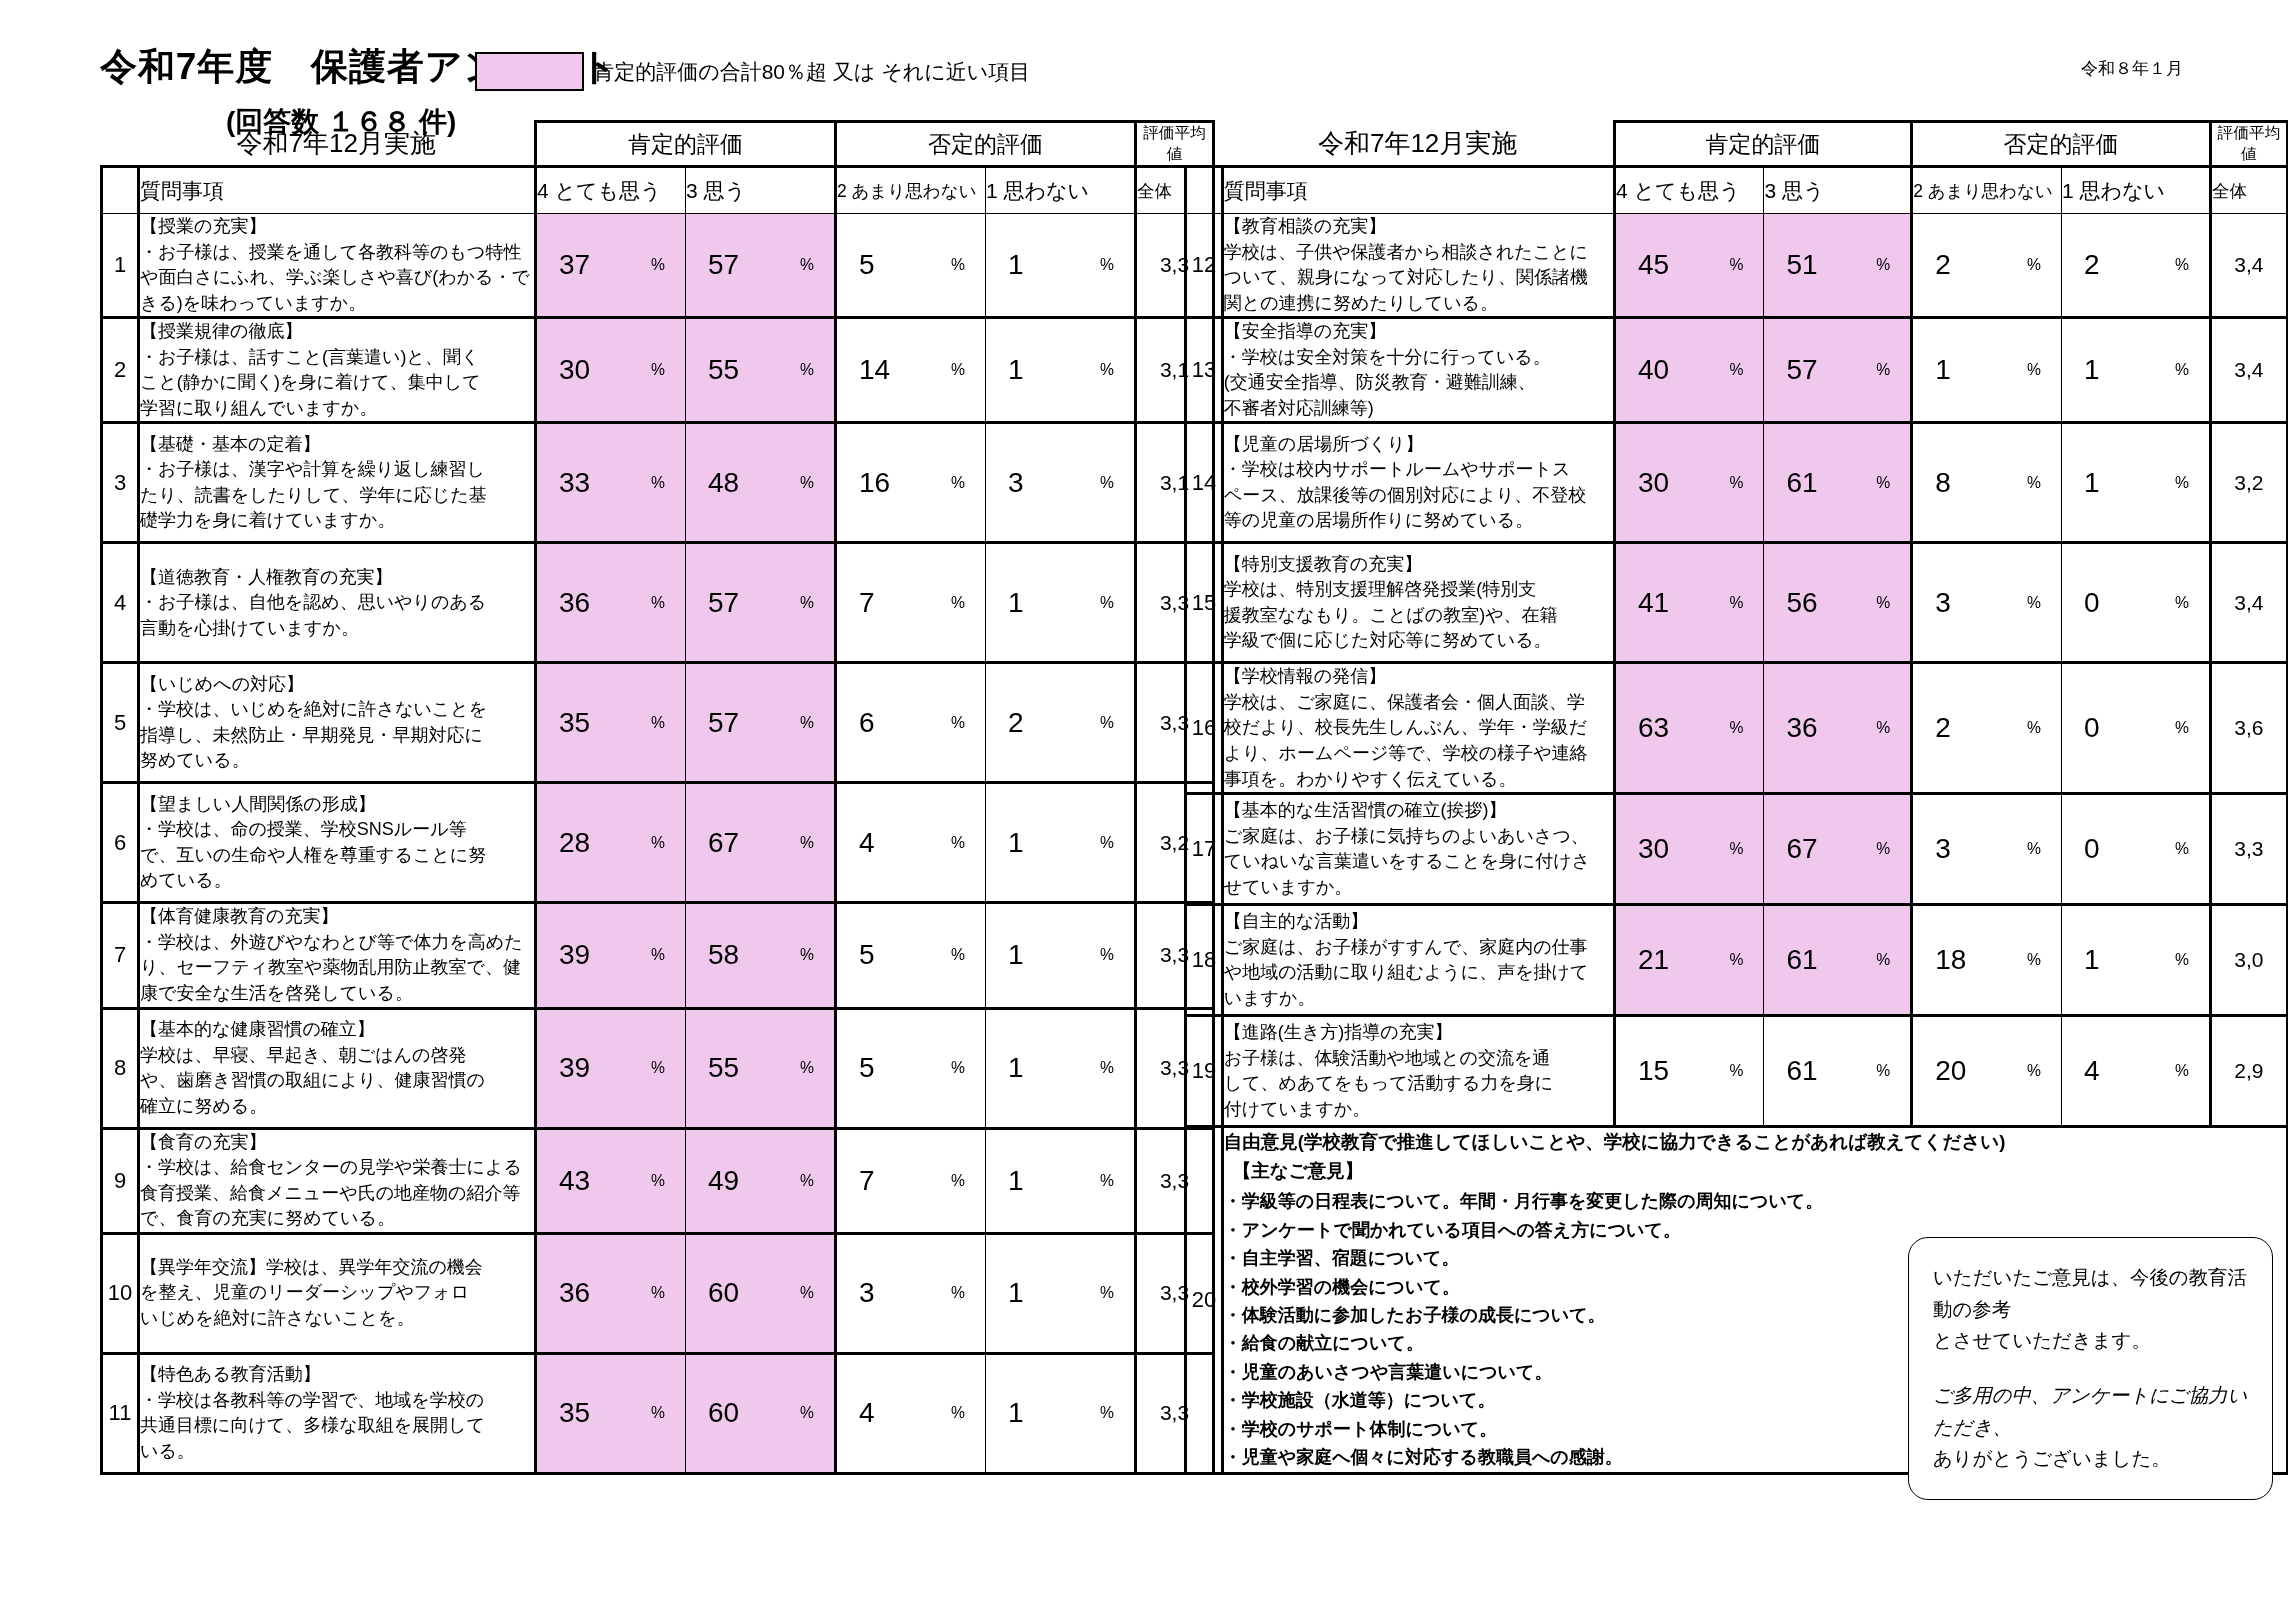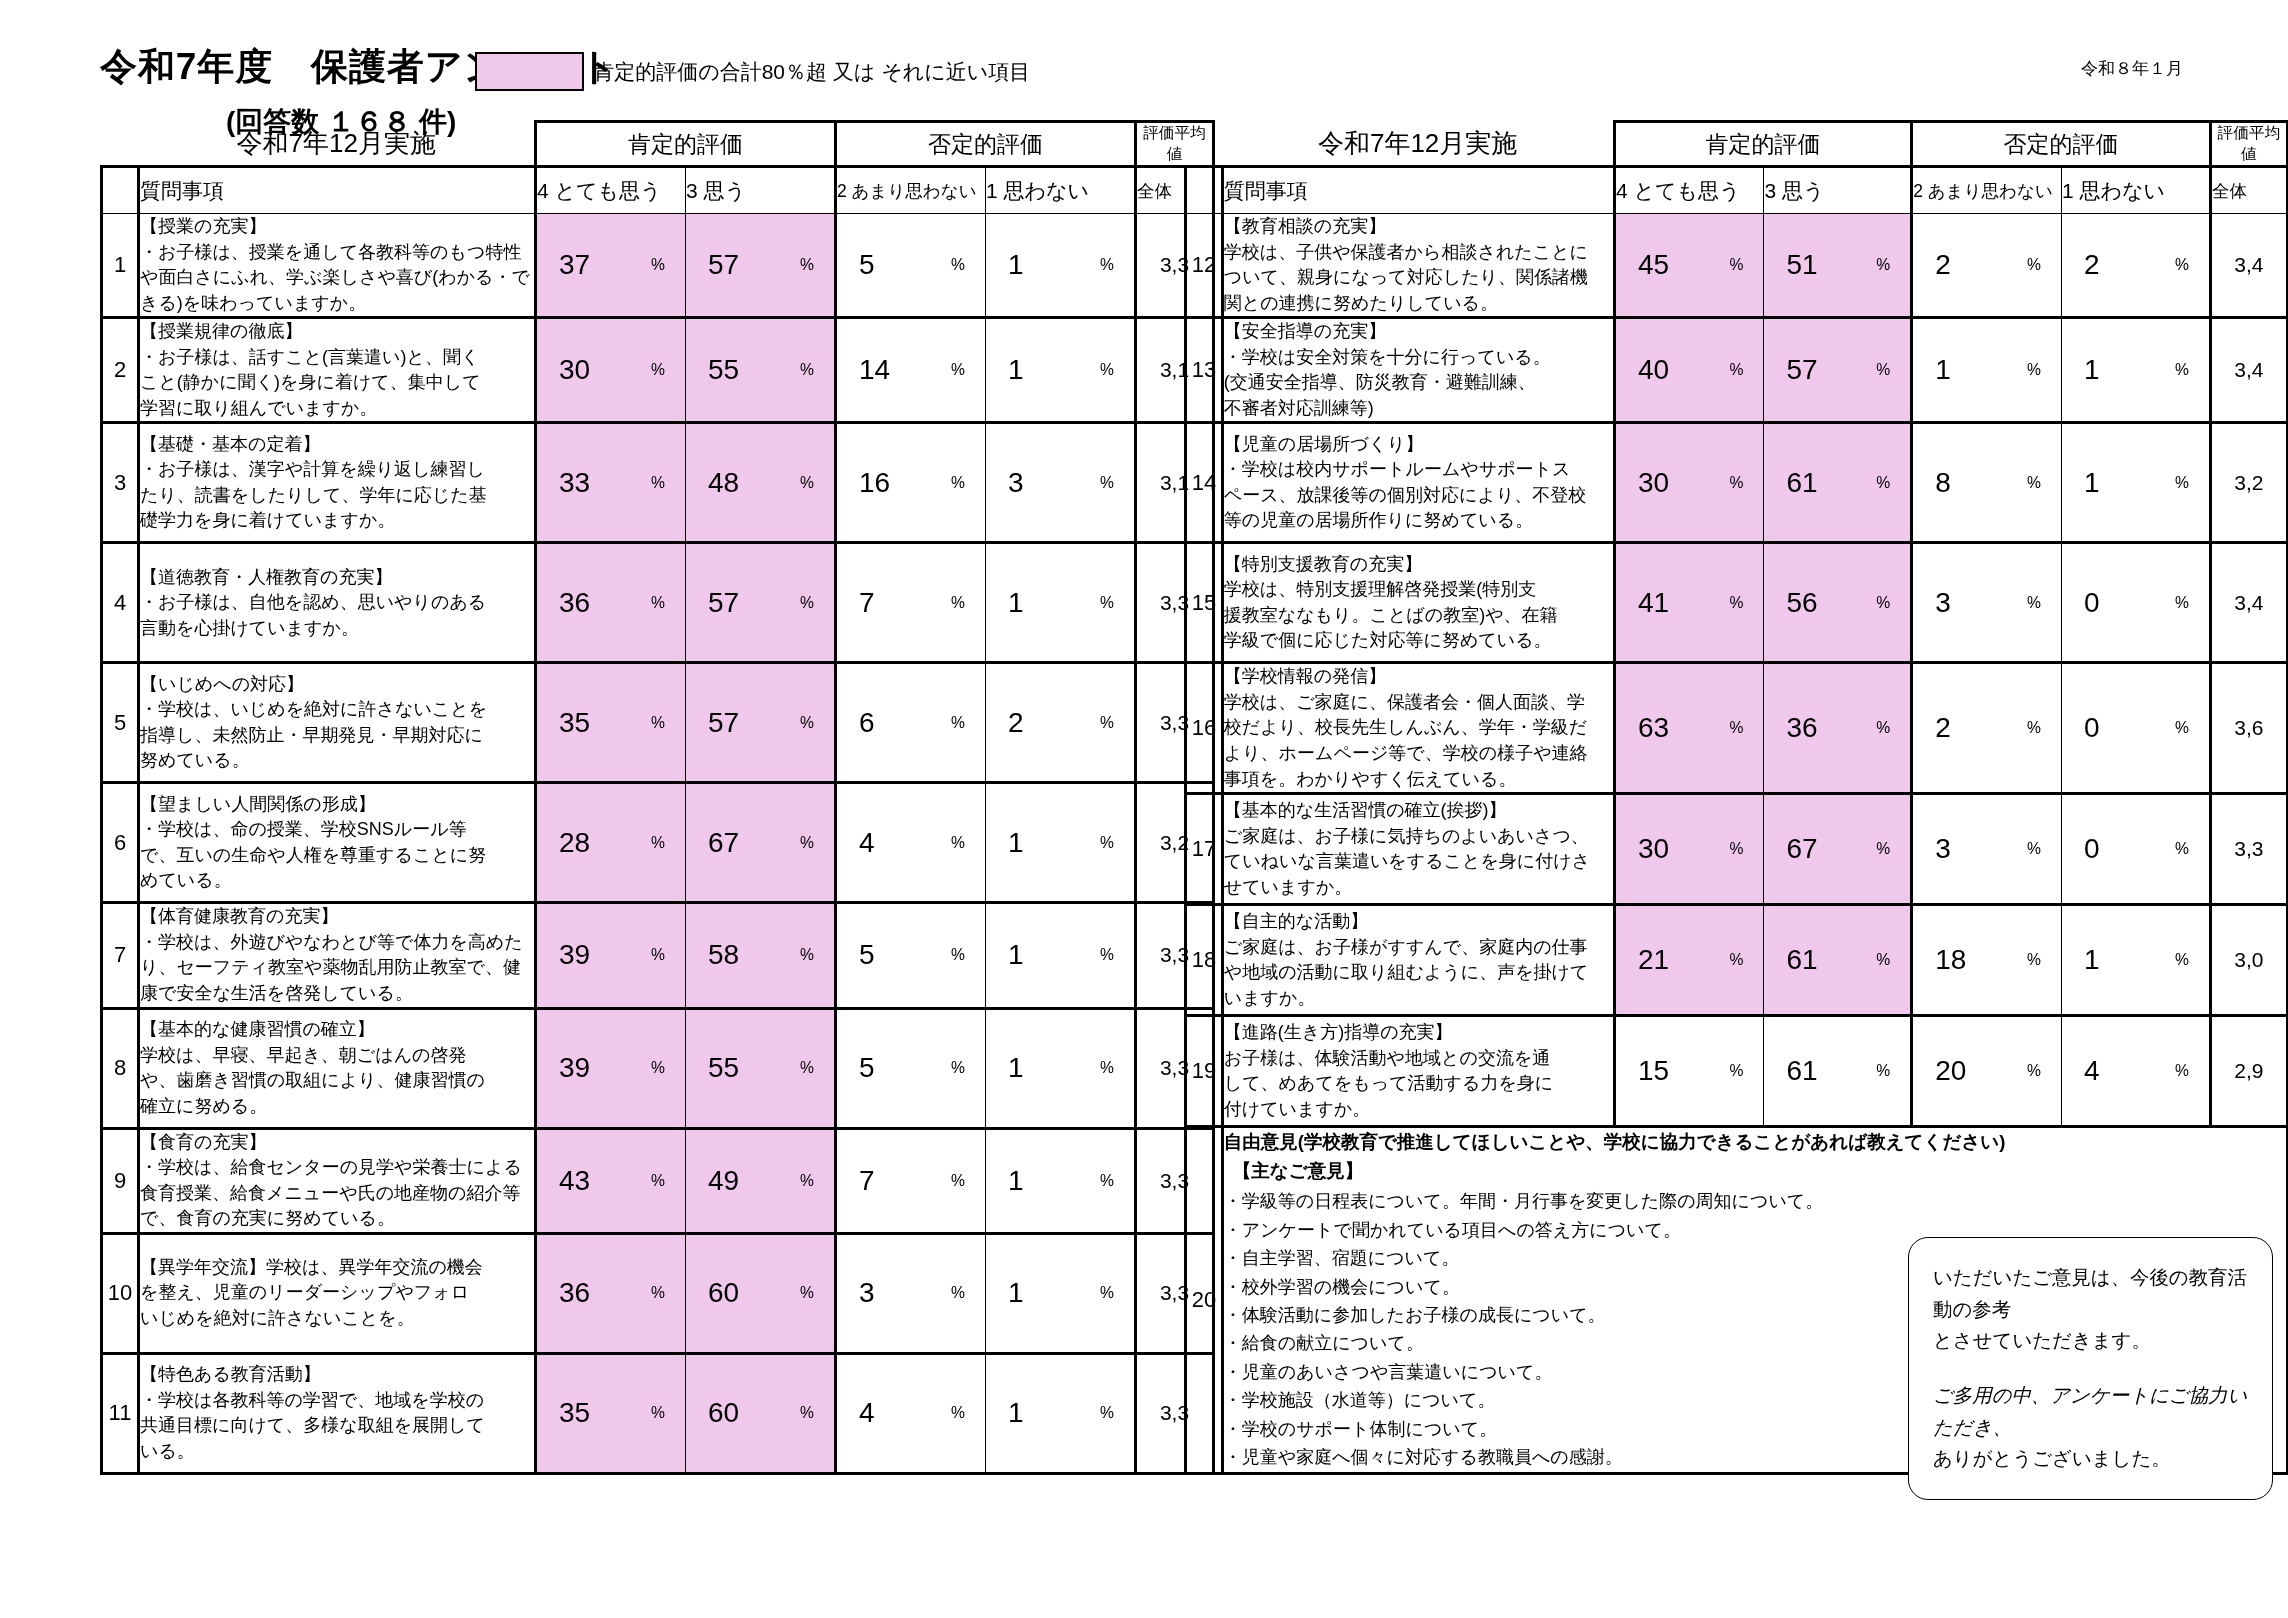--- a/index.html
+++ b/index.html
@@ -105,21 +105,21 @@
   }
   .pink{background:#f0c8ec;}
   .blue{background:#aeddf0;}
 
   
   td.free{
     vertical-align:top;padding:9.2px 11px 7.4px 13px;position:relative;
   }
   .free-title{font-size:18.5px;font-weight:bold;line-height:1.5;}
   .free-sub{font-size:18.5px;font-weight:bold;margin-left:9px;line-height:1.6;}
-  .free-list{margin:1.8px 0 0 0;padding:0;list-style:none;}
+  .free-list{margin:1.8px 0 0 0;padding:0;list-style:none;font-weight:bold;}
   .free-list li{font-size:18px;line-height:1.58;white-space:nowrap;}
   .thanks-box{
     position:absolute;right:13px;top:109px;
     width:365px;
     border:1.8px solid #000;border-radius:20px;
     padding:24px 22px 24px 24px;
     box-sizing:border-box;
     background:#fff;
   }
   .thanks-box p{margin:0;font-size:19.4px;line-height:1.62;}

